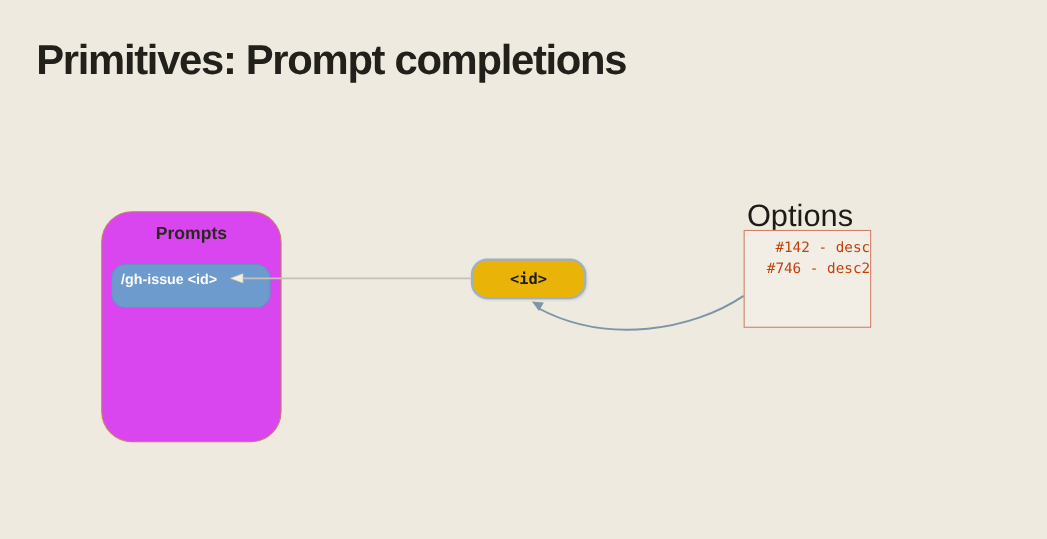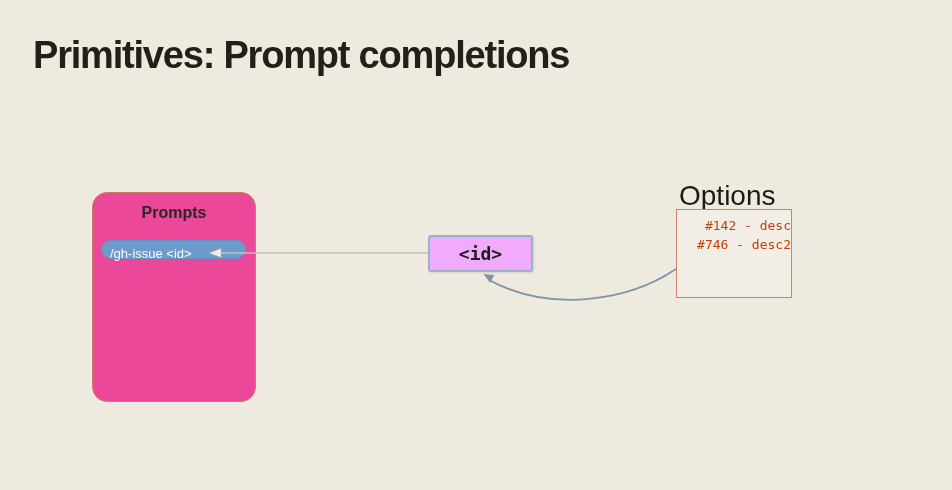--- a/index.html
+++ b/index.html
@@ -24,70 +24,70 @@
     color: #22201b;
   }
 
   
   .prompts-box {
     position: absolute;
     left: 92px;
     top: 192px;
     width: 164px;
     height: 210px;
-    background: #ec4899;
+    background: #d946ef;
     border: 1.5px solid #c87e62;
-    border-radius: 15px;
+    border-radius: 28px;
     box-sizing: border-box;
   }
   .prompts-label {
     position: absolute;
     left: 0; right: 0;
     top: 11px;
     text-align: center;
     font-size: 16px;
     font-weight: 600;
     color: #2a2722;
   }
   .pill {
     position: absolute;
     left: 8px;
     width: 145px;
-    height: 19px;
+    height: 40px;
     background: #6d9bce;
     border: 1px solid #6392c4;
     border-radius: 13px;
     box-sizing: border-box;
     color: #fdfdfb;
     font-size: 13px;
-    font-weight: 400;
+    font-weight: 700;
     line-height: 26px;
     padding-left: 8px;
     white-space: nowrap;
   }
   .pill-1 { top: 47px; }
   .pill-2 { top: 90px; }
 
   
   .id-box {
     position: absolute;
     left: 428px;
     top: 235px;
     width: 105px;
     height: 37px;
-    background: #f0abfc;
+    background: #eab308;
     border: 2px solid #9cb1c4;
-    border-radius: 3px;
+    border-radius: 15px;
     box-sizing: border-box;
     box-shadow: 1px 1px 2px rgba(120,130,140,0.25);
     display: flex;
     align-items: center;
     justify-content: center;
     font-family: "DejaVu Sans Mono", monospace;
-    font-size: 18px;
+    font-size: 14px;
     font-weight: 700;
     color: #1e1c18;
   }
 
   
   .options-label {
     position: absolute;
     left: 679px;
     top: 180px;
     font-size: 28px;

